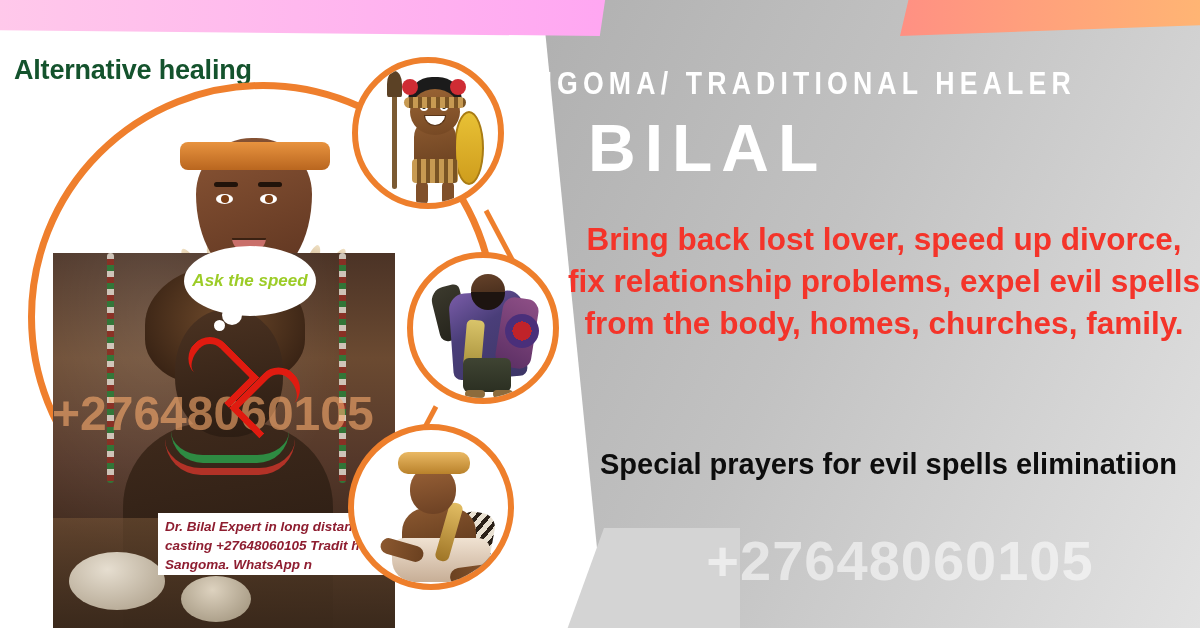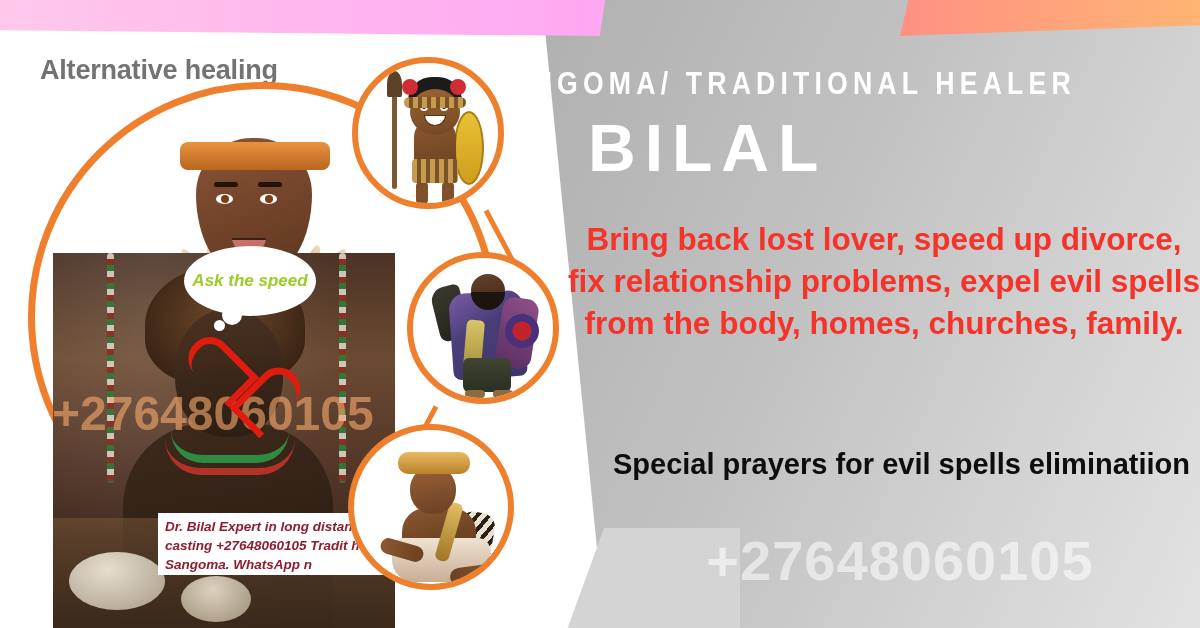--- a/index.html
+++ b/index.html
@@ -38,22 +38,22 @@
     clip-path:polygon(10% 0, 48% 0, 40% 100%, 0 100%);
   }
   .grey-foot2{
     position:absolute; left:540px; top:528px; width:200px; height:110px;
     background:#d4d4d4;
     clip-path:polygon(32% 0, 100% 0, 100% 100%, 12% 100%);
   }
 
   
   .alt-heading{
-    position:absolute; left:40px; top:55px;
-    font-size:27px; font-weight:bold; color:#737373; letter-spacing:-0.2px;
+    position:absolute; left:14px; top:55px;
+    font-size:27px; font-weight:bold; color:#14532d; letter-spacing:-0.2px;
   }
 
   
   .swoosh{
     position:absolute; left:28px; top:82px; width:470px; height:470px;
     border:7px solid #ef7f2d; border-radius:50%;
     background:transparent;
     clip-path:polygon(0 0, 100% 0, 100% 60%, 52% 60%, 52% 100%, 0 100%);
   }
 
@@ -273,21 +273,21 @@
   .bigname{
     position:absolute; left:0; top:110px; width:1200px; text-align:left;
     padding-left:420px;
     font-size:66px; font-weight:bold; color:#ffffff; letter-spacing:9px;
   }
   .redtext{
     position:absolute; left:540px; top:218px; width:640px; text-align:center;
     font-size:31.5px; font-weight:bold; color:#f4342a; line-height:1.34;margin-left:24px;
   }
   .blacktext{
-    position:absolute; left:600px; top:445px; width:590px; text-align:right;
+    position:absolute; left:600px; top:445px; width:590px; text-align:left;
     font-size:29px; font-weight:bold; color:#0d0d0d; line-height:1.32;
   }
   .phone-ghost{
     position:absolute; left:600px; top:528px; width:600px; text-align:center;
     font-size:56px; font-weight:bold; color:rgba(255,255,255,.55);
     letter-spacing:1px;
   }
 </style>
 </head>
 <body>

